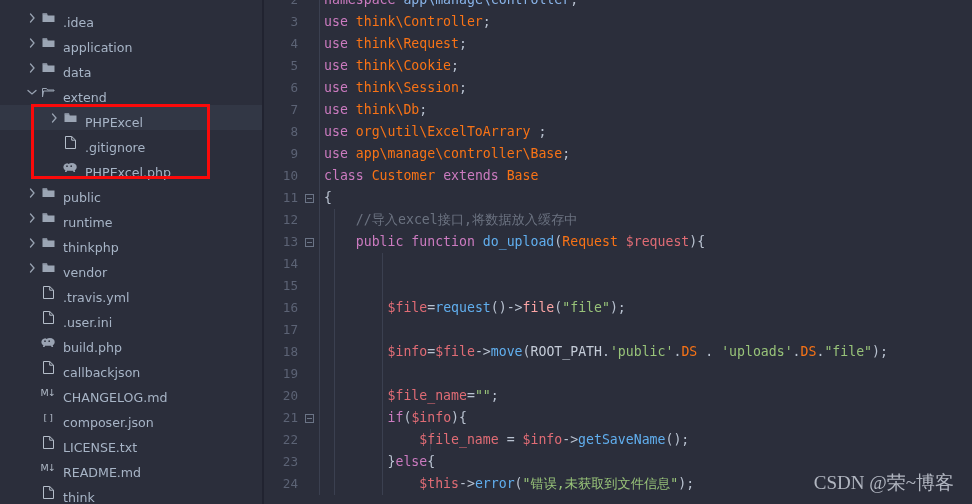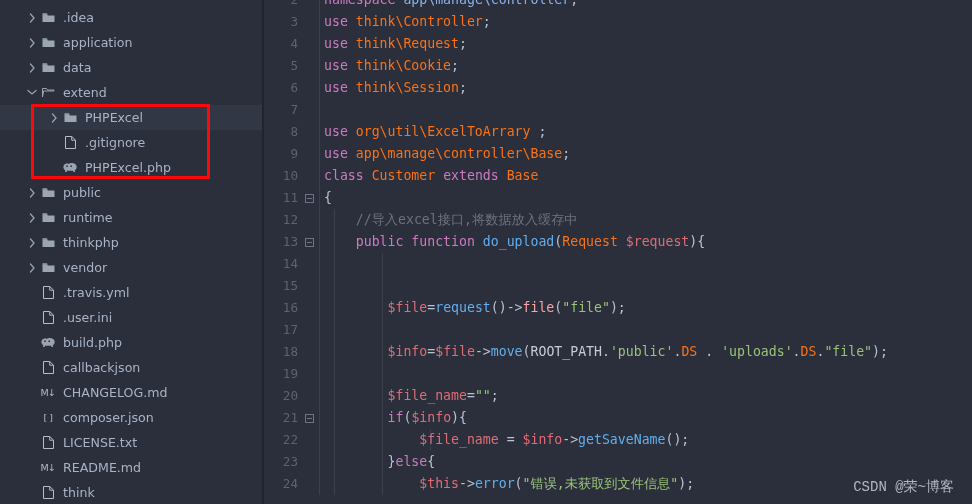--- a/index.html
+++ b/index.html
@@ -19,21 +19,21 @@
     position:relative;
     width:262px;height:504px;
     background:#2b2e3b;
     flex:0 0 262px;
     overflow:hidden;
   }
   .tree{position:relative;padding-top:5px;}
   .row{
     position:relative;
     height:25px;
-    display:flex;align-items:center;
+    display:flex;align-items:flex-end;
     white-space:nowrap;
     font-size:12.5px;
     color:#a4b1c4;
     font-family:"DejaVu Sans", sans-serif;
   }
   .row.selected{background:#323745;}
   .arrow{
     width:12px;height:25px;flex:0 0 12px;
     display:flex;align-items:center;justify-content:center;
     color:#9aa4b3;font-size:9px;line-height:1;
@@ -128,22 +128,22 @@
   .punc{color:#b9c2d0;}
   .cmt{color:#6b7280;}
   .plain{color:#c5ccd8;}
   .mth{color:#fca5a5;}
   .const{color:#c5ccd8;}
 
   .watermark{
     position:absolute;
     right:18px;bottom:8px;
     color:#c9ced8;
-    font-size:14px;
-    font-family:Liberation Mono, monospace;
+    font-size:19px;
+    font-family:Liberation Serif, serif;
     opacity:.85;
     z-index:30;
   }
 </style>
 </head>
 <body>
 
 <div class="ide">
 
   <div class="sidebar">
@@ -376,21 +376,21 @@
 
   <div class="divider"></div>
 
   <div class="editor">
     <div class="codewrap" id="codewrap">
         <div class="cline"><span class="gutter">2</span><span class="gutline"></span><span class="code"><span class="kw">namespace</span><span class="plain"> </span><span class="ns">app\manage\controller</span><span class="punc">;</span></span></div>
         <div class="cline"><span class="gutter">3</span><span class="gutline"></span><span class="code"><span class="kw">use</span><span class="plain"> </span><span class="cls">think\Controller</span><span class="punc">;</span></span></div>
         <div class="cline"><span class="gutter">4</span><span class="gutline"></span><span class="code"><span class="kw">use</span><span class="plain"> </span><span class="cls">think\Request</span><span class="punc">;</span></span></div>
         <div class="cline"><span class="gutter">5</span><span class="gutline"></span><span class="code"><span class="kw">use</span><span class="plain"> </span><span class="cls">think\Cookie</span><span class="punc">;</span></span></div>
         <div class="cline"><span class="gutter">6</span><span class="gutline"></span><span class="code"><span class="kw">use</span><span class="plain"> </span><span class="cls">think\Session</span><span class="punc">;</span></span></div>
-        <div class="cline"><span class="gutter">7</span><span class="gutline"></span></div>
+        <div class="cline"><span class="gutter">7</span><span class="gutline"></span><span class="code"><span class="kw">use</span><span class="plain"> </span><span class="cls">think\Db</span><span class="punc">;</span></span></div>
         <div class="cline"><span class="gutter">8</span><span class="gutline"></span><span class="code"><span class="kw">use</span><span class="plain"> </span><span class="cls">org\util\ExcelToArrary</span><span class="punc"> ;</span></span></div>
         <div class="cline"><span class="gutter">9</span><span class="gutline"></span><span class="code"><span class="kw">use</span><span class="plain"> </span><span class="cls">app\manage\controller\Base</span><span class="punc">;</span></span></div>
         <div class="cline"><span class="gutter">10</span><span class="gutline"></span><span class="code"><span class="kw">class</span><span class="plain"> </span><span class="cls">Customer</span><span class="plain"> </span><span class="kw">extends</span><span class="plain"> </span><span class="cls">Base</span></span></div>
         <div class="cline"><span class="gutter">11</span><span class="foldcell"><span class="foldbox"></span></span><span class="gutline"></span><span class="code"><span class="punc">{</span></span></div>
         <div class="cline"><span class="gutter">12</span><span class="gutline"></span><span class="guide" style="left: 70px;"></span><span class="code"><span class="cmt">    //导入excel接口,将数据放入缓存中</span></span></div>
         <div class="cline"><span class="gutter">13</span><span class="foldcell"><span class="foldbox"></span></span><span class="gutline"></span><span class="guide" style="left: 70px;"></span><span class="code"><span class="plain">    </span><span class="kw">public</span><span class="plain"> </span><span class="kw">function</span><span class="plain"> </span><span class="fn">do_upload</span><span class="punc">(</span><span class="cls">Request</span><span class="plain"> </span><span class="var">$request</span><span class="punc">){</span></span></div>
         <div class="cline"><span class="gutter">14</span><span class="gutline"></span><span class="guide" style="left: 70px;"></span><span class="guide" style="left: 118px;"></span><span class="code"></span></div>
         <div class="cline"><span class="gutter">15</span><span class="gutline"></span><span class="guide" style="left: 70px;"></span><span class="guide" style="left: 118px;"></span><span class="code"></span></div>
         <div class="cline"><span class="gutter">16</span><span class="gutline"></span><span class="guide" style="left: 70px;"></span><span class="guide" style="left: 118px;"></span><span class="code"><span class="plain">        </span><span class="var">$file</span><span class="punc">=</span><span class="fn">request</span><span class="punc">()-&gt;</span><span class="mth">file</span><span class="punc">(</span><span class="str">"file"</span><span class="punc">);</span></span></div>
         <div class="cline"><span class="gutter">17</span><span class="gutline"></span><span class="guide" style="left: 70px;"></span><span class="guide" style="left: 118px;"></span><span class="code"></span></div>

